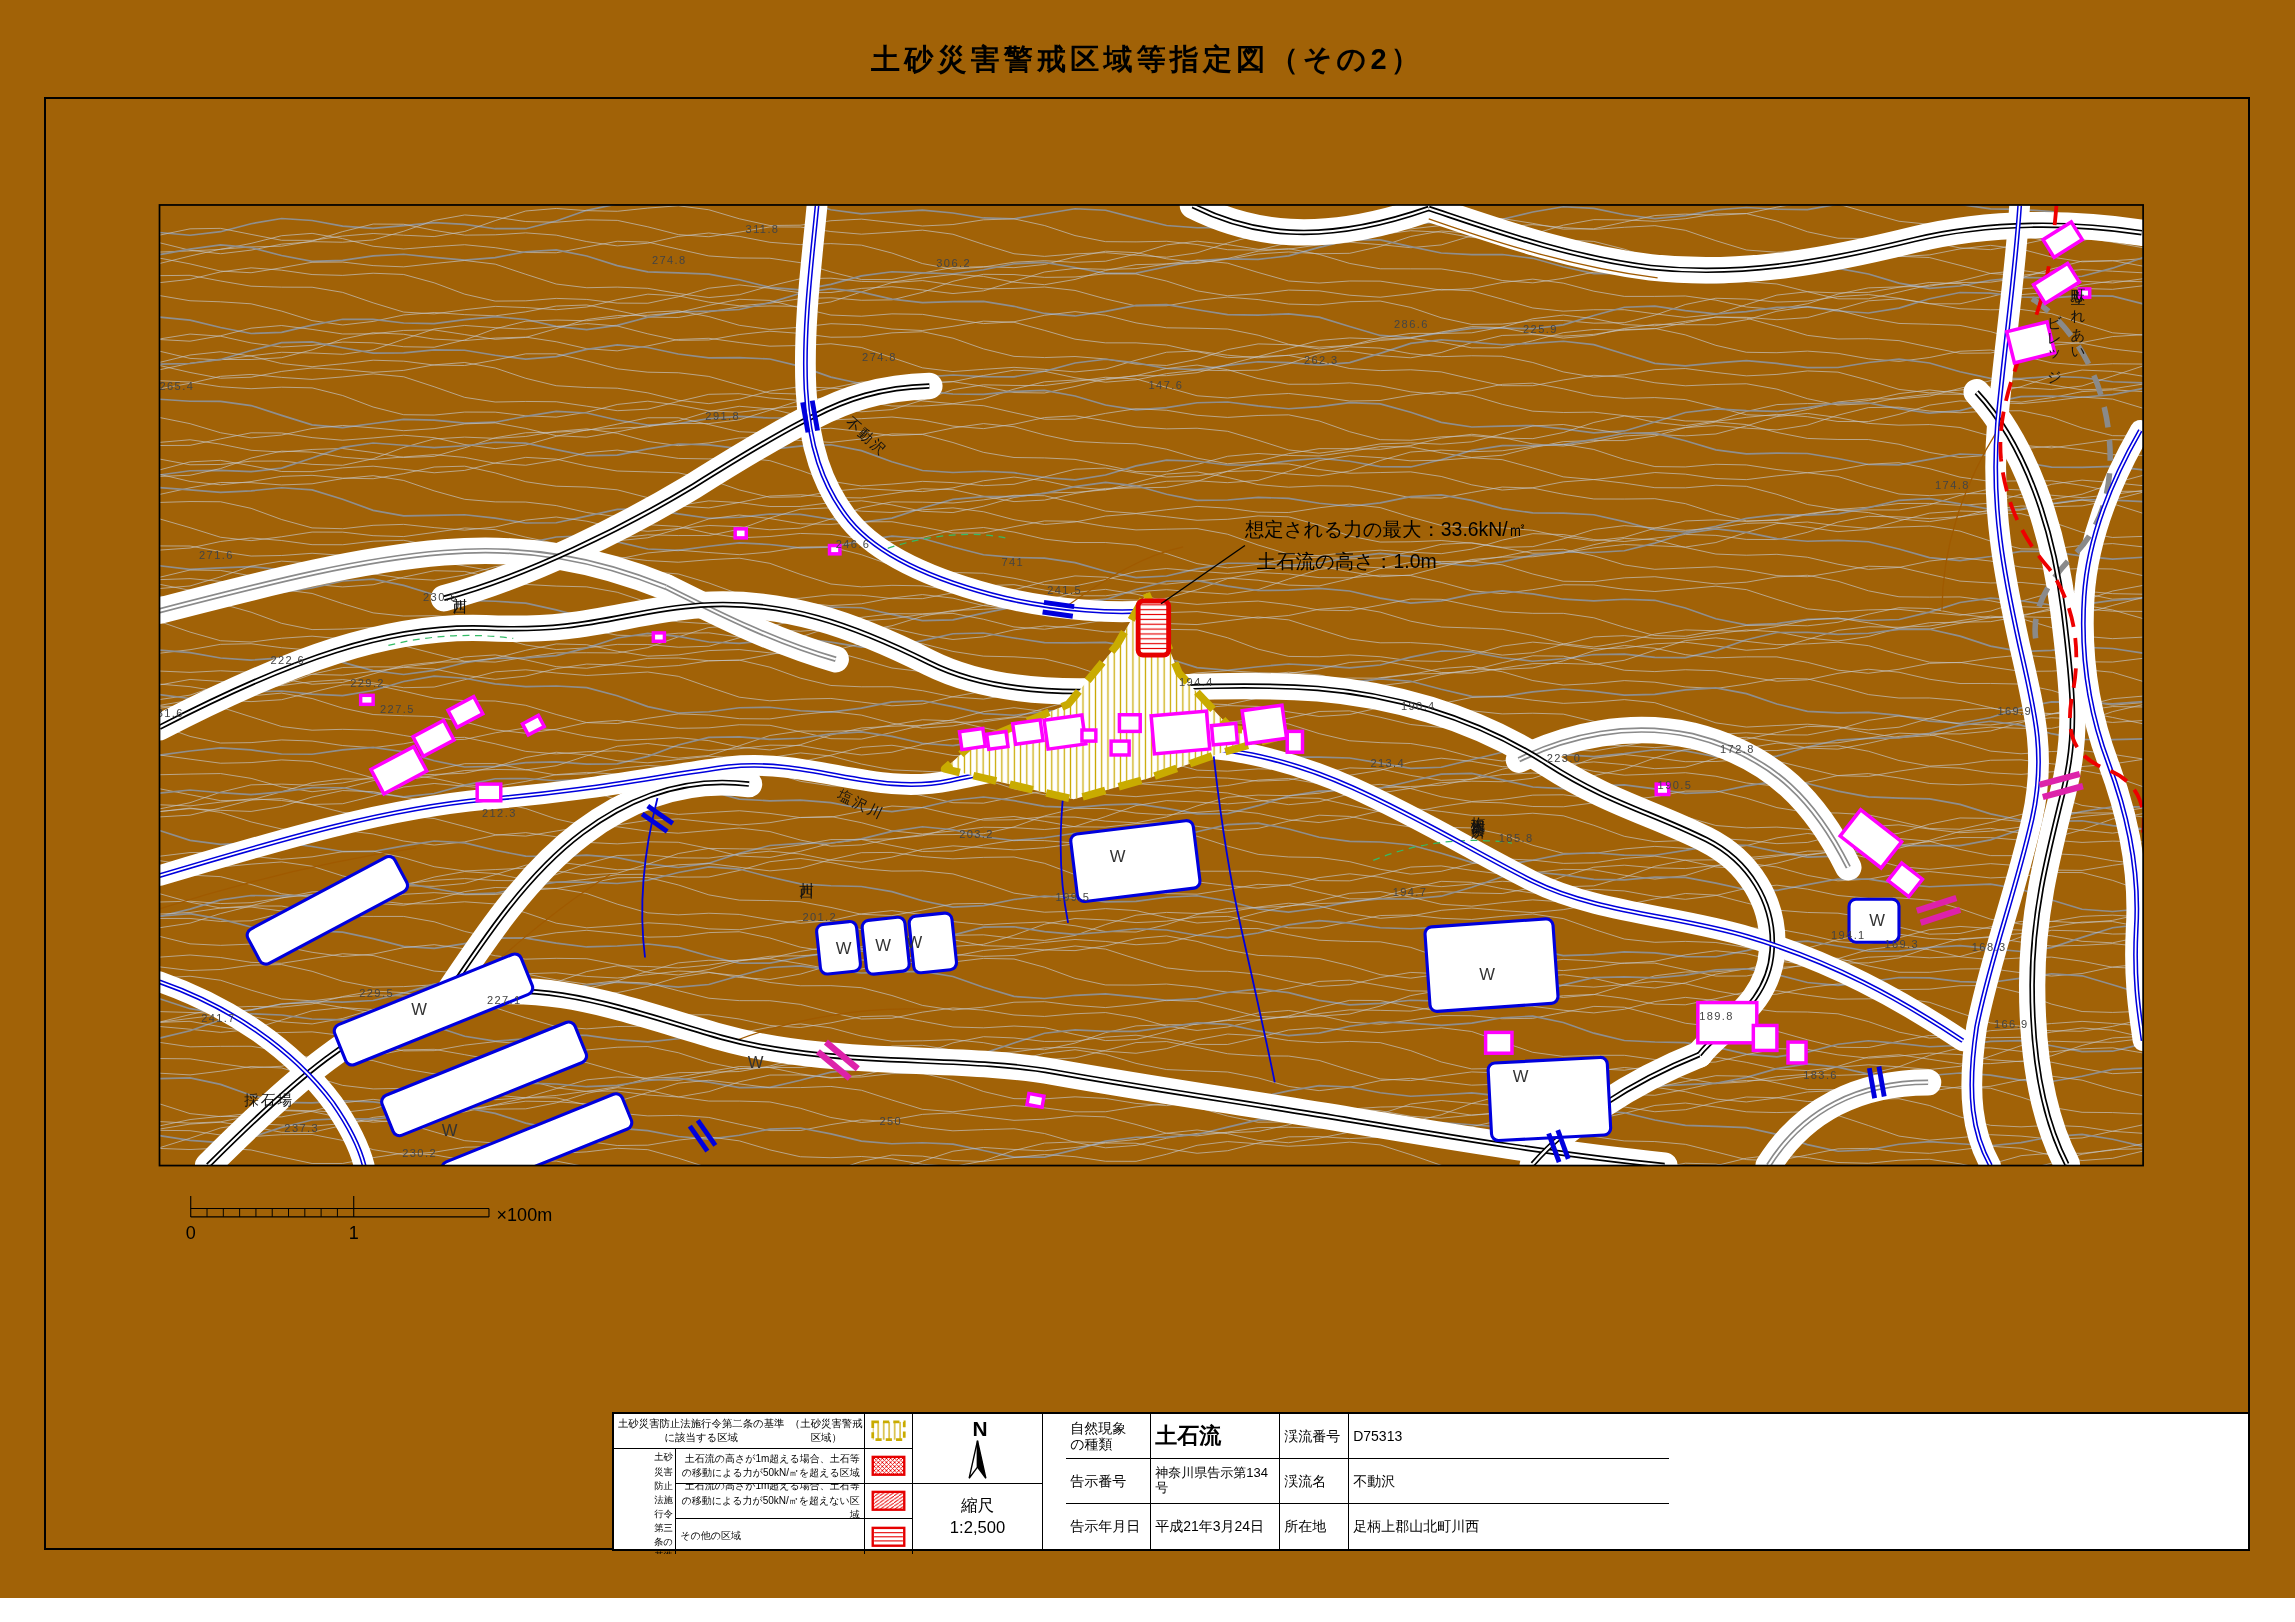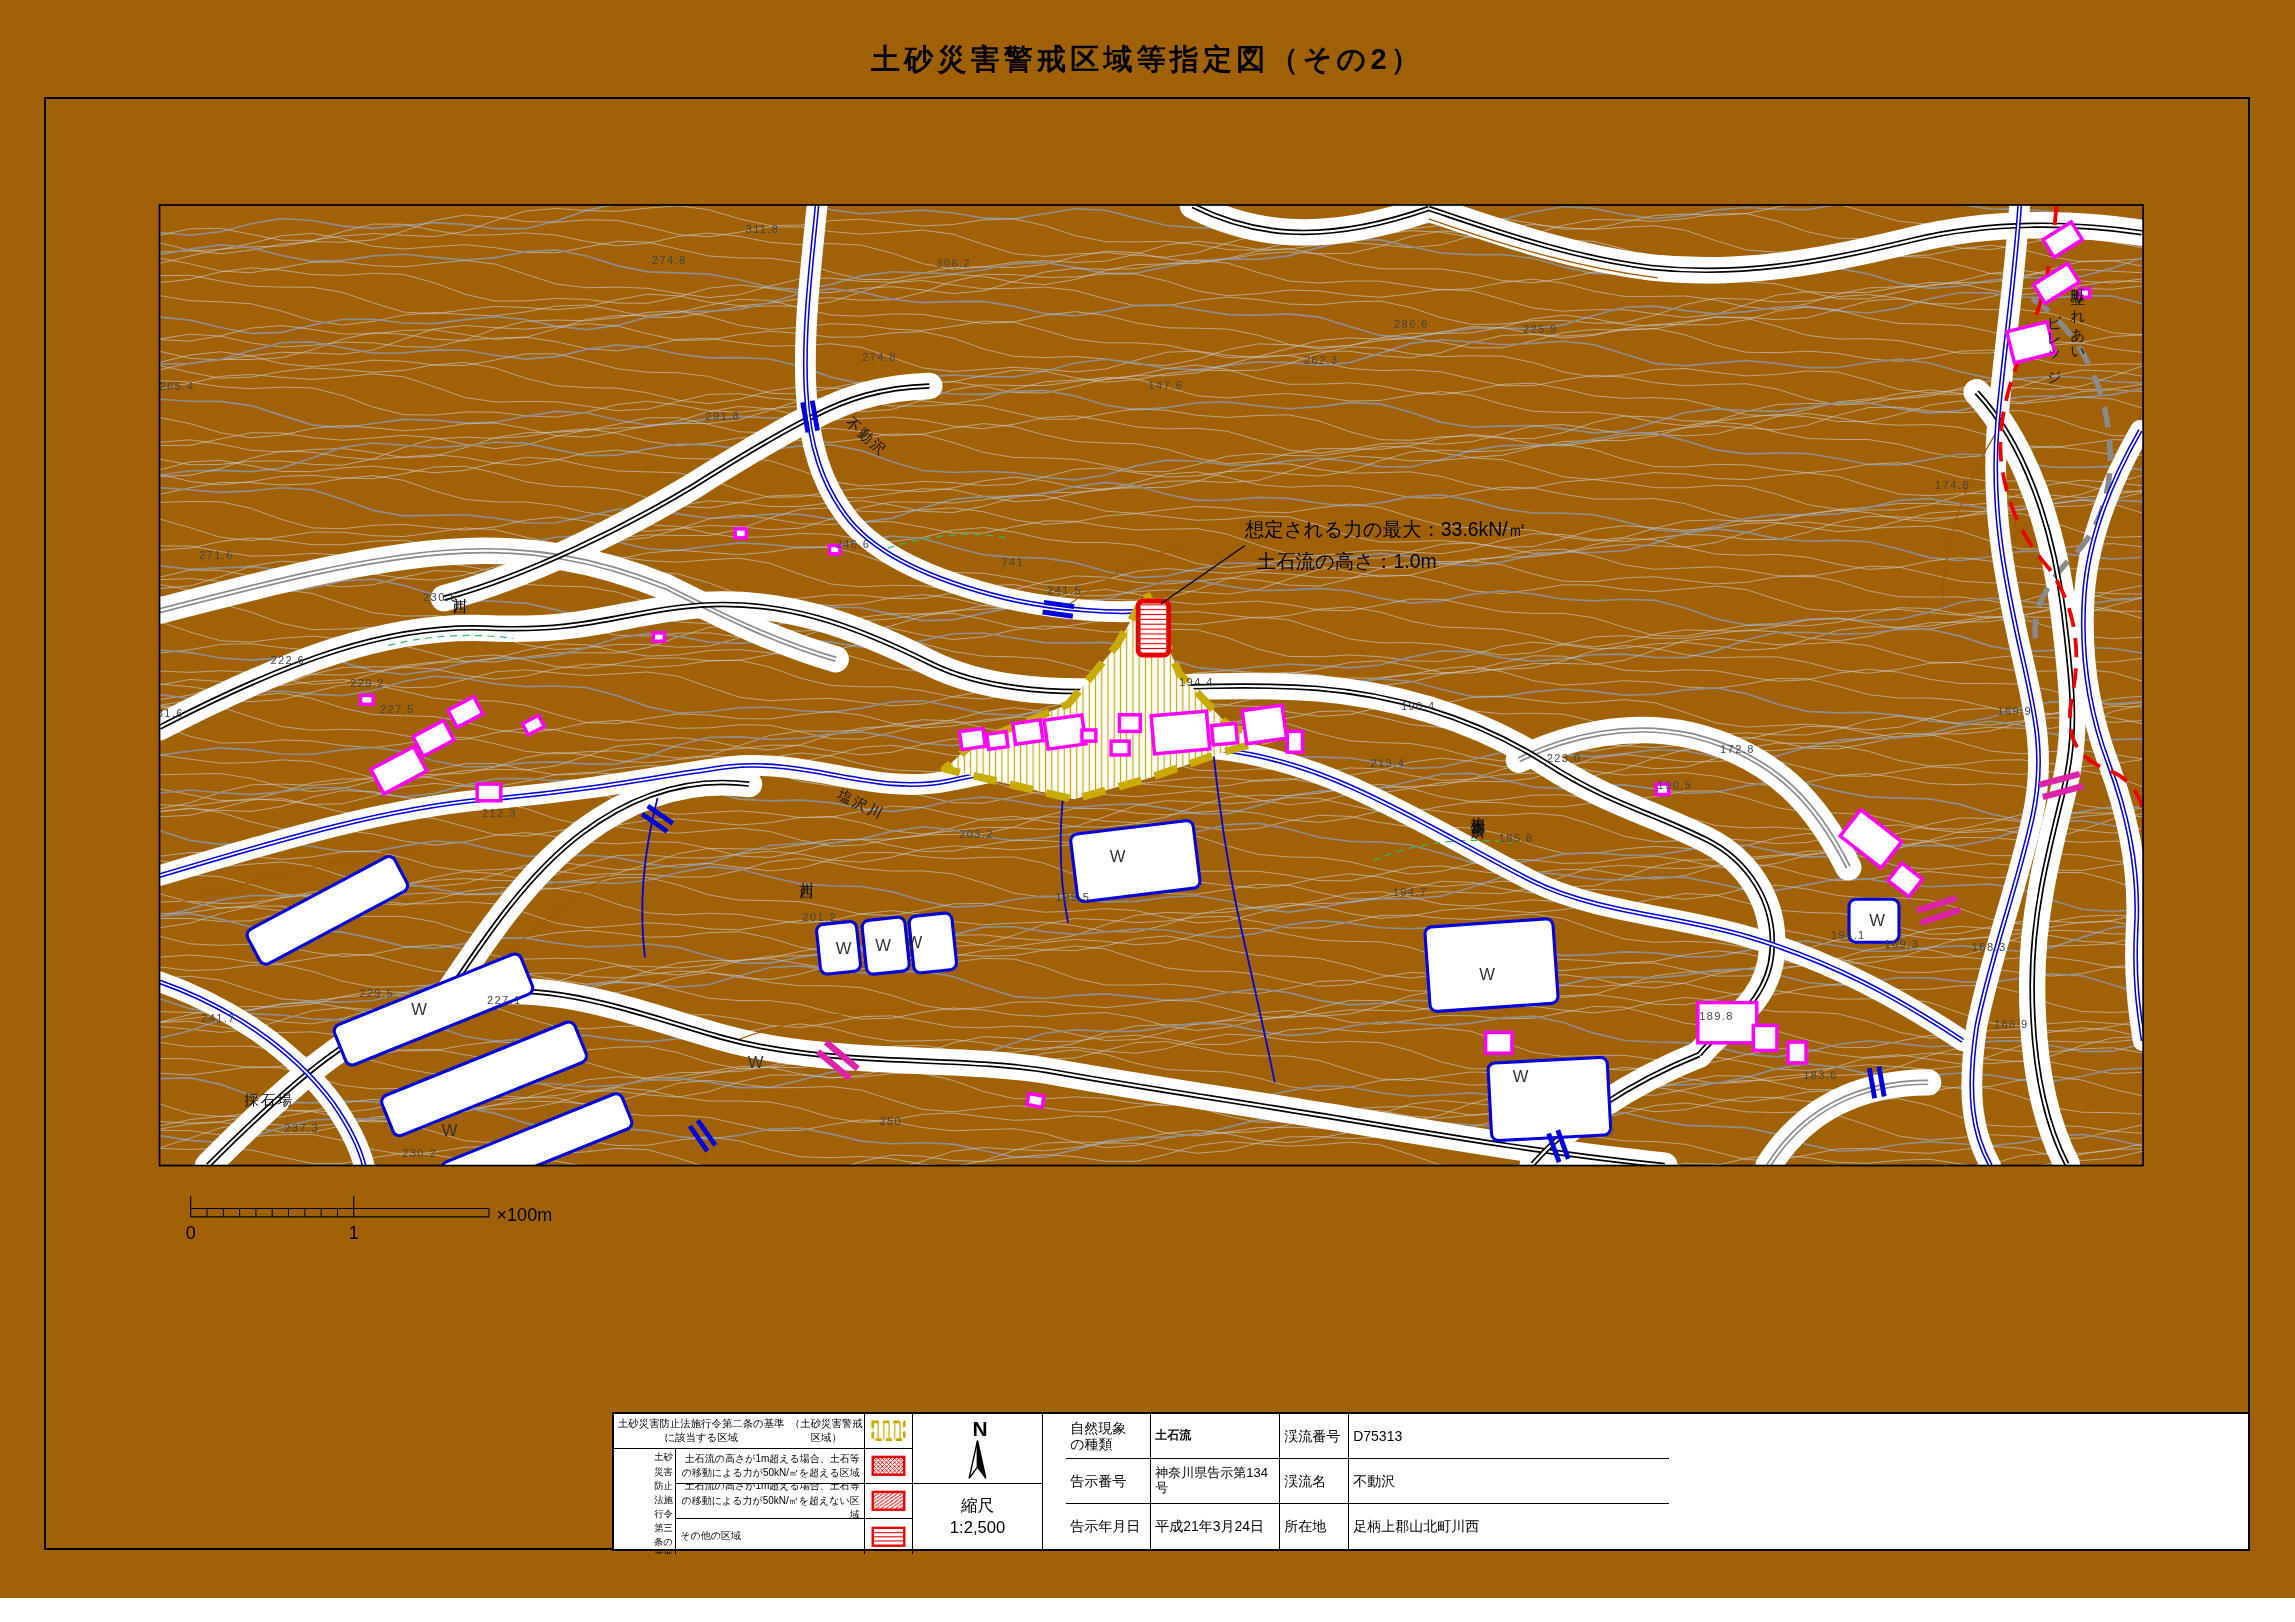--- a/index.html
+++ b/index.html
@@ -484,21 +484,21 @@
       <div class="compass-bottom">
         <div>縮尺</div>
         <div>1:2,500</div>
       </div>
     </div>
 
     <div class="data-grid">
       <div class="dg">
           <span class="wrapnarrow">自然現象の種類</span>
         </div>
-      <div class="dg" style="font-size:12px;font-weight:bold;">土石流</div>
+      <div class="dg" style="font-size:22px;font-weight:bold;">土石流</div>
       <div class="dg">渓流番号</div>
       <div class="dg rlast">D75313</div>
 
       <div class="dg">告示番号</div>
       <div class="dg" style="font-size:13px;">神奈川県告示第134号</div>
       <div class="dg">渓流名</div>
       <div class="dg rlast">不動沢</div>
 
       <div class="dg blast">告示年月日</div>
       <div class="dg blast">平成21年3月24日</div>

